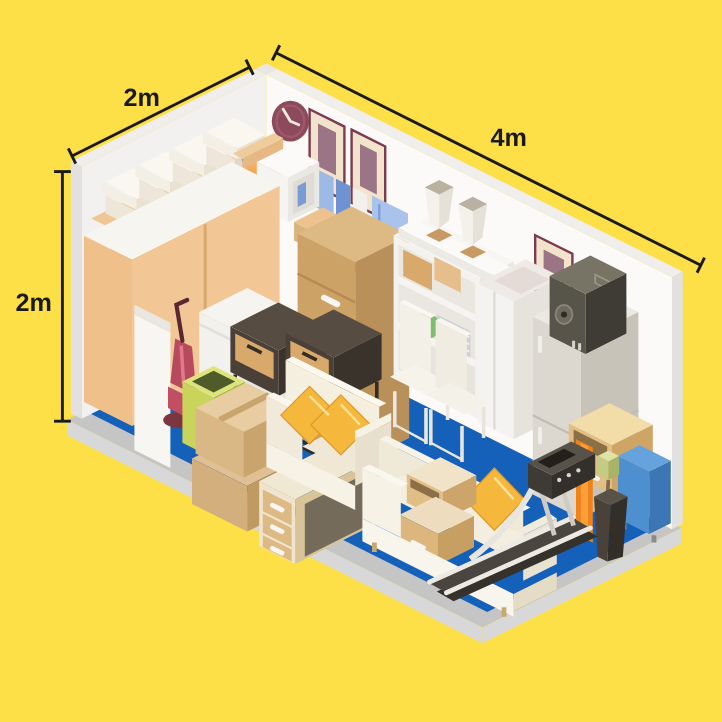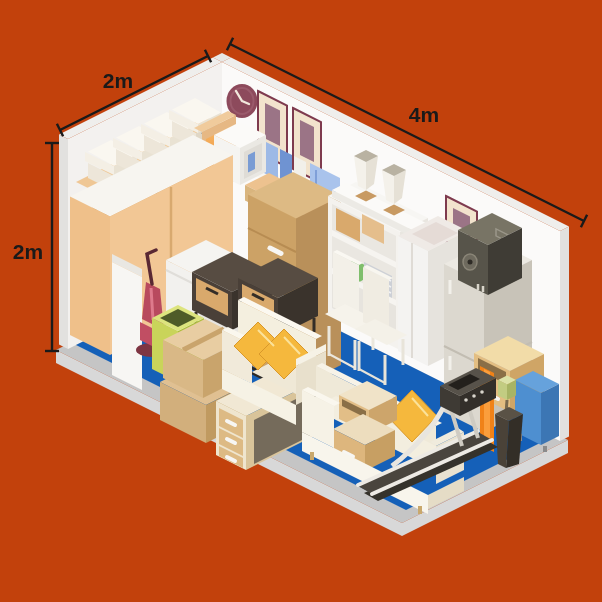--- a/index.html
+++ b/index.html
@@ -1,16 +1,16 @@
 <!DOCTYPE html>
 <html style="--floor-blue: #1560B8; --platform-grey: #C5C5C5; --wall-light: #F3F1EF; --wall-lighter: #FBFAF9; --wood-light: #F2C795; --wood-mid: #D9B57E; --wood-dark: #BA9058; --cushion-gold: #F5B83D; --clock-plum: #8D4A5C; --frame-maroon: #7E3A4E; --espresso-dark: #4A4038; --bin-green: #C9D45A; --bowl-green: #7FBE6C; --case-blue: #4E8FD0; --accent-orange: #F08218; --dimension-line: #1A1A1A;"><head>
 <meta charset="utf-8">
 <style>
   html,body{margin:0;padding:0;background:#ffffff;}
-  .stage{position:relative;width:602px;height:602px;background:#c2410c;overflow:hidden;
+  .stage{position:relative;width:602px;height:602px;background:#fde047;overflow:hidden;
          font-family:"Liberation Sans",sans-serif;}
   svg{display:block;}
   .floor{fill:var(--floor-blue,#1560B8);}
   .platform{fill:var(--platform-grey,#C5C5C5);}
   .platform-side{fill:#D8D8D8;}
   .wallL{fill:var(--wall-light,#F3F1EF);}
   .wallR{fill:var(--wall-lighter,#FBFAF9);}
   .wallband{fill:#EFEEEC;}
   .wallend{fill:#E2E1DF;}
   .dimline{stroke:var(--dimension-line,#1A1A1A);stroke-width:2.4;fill:none;}

